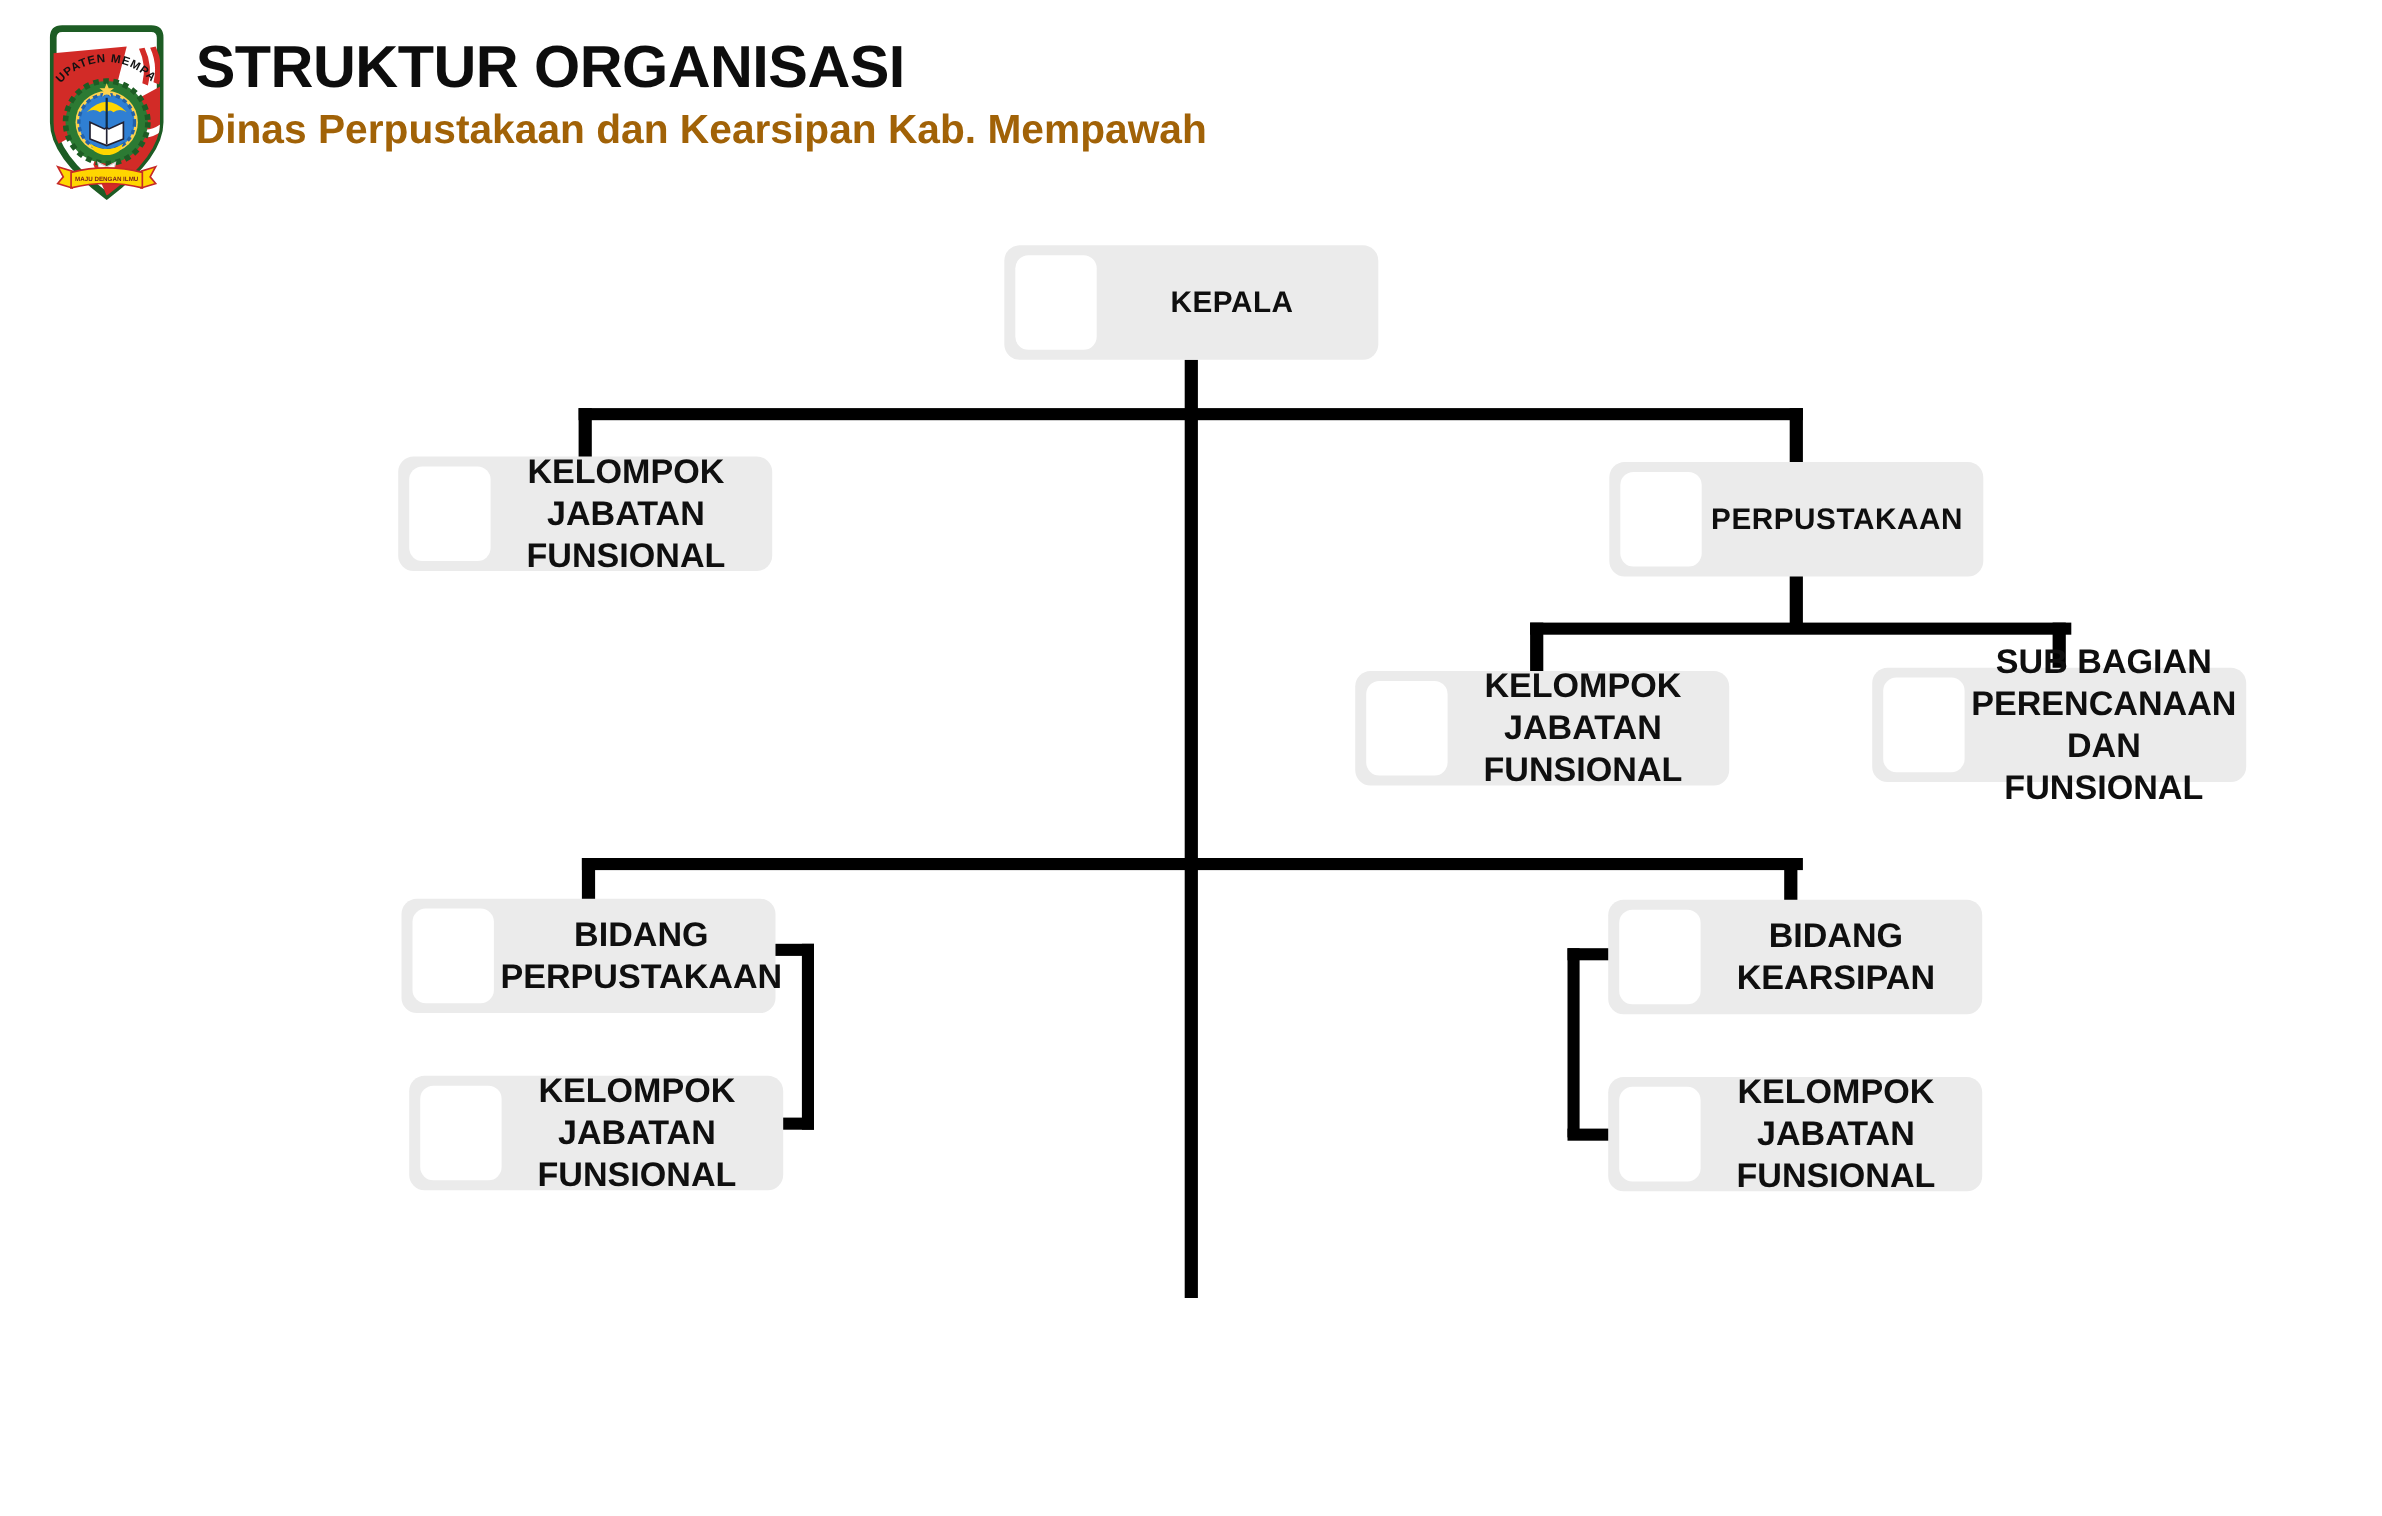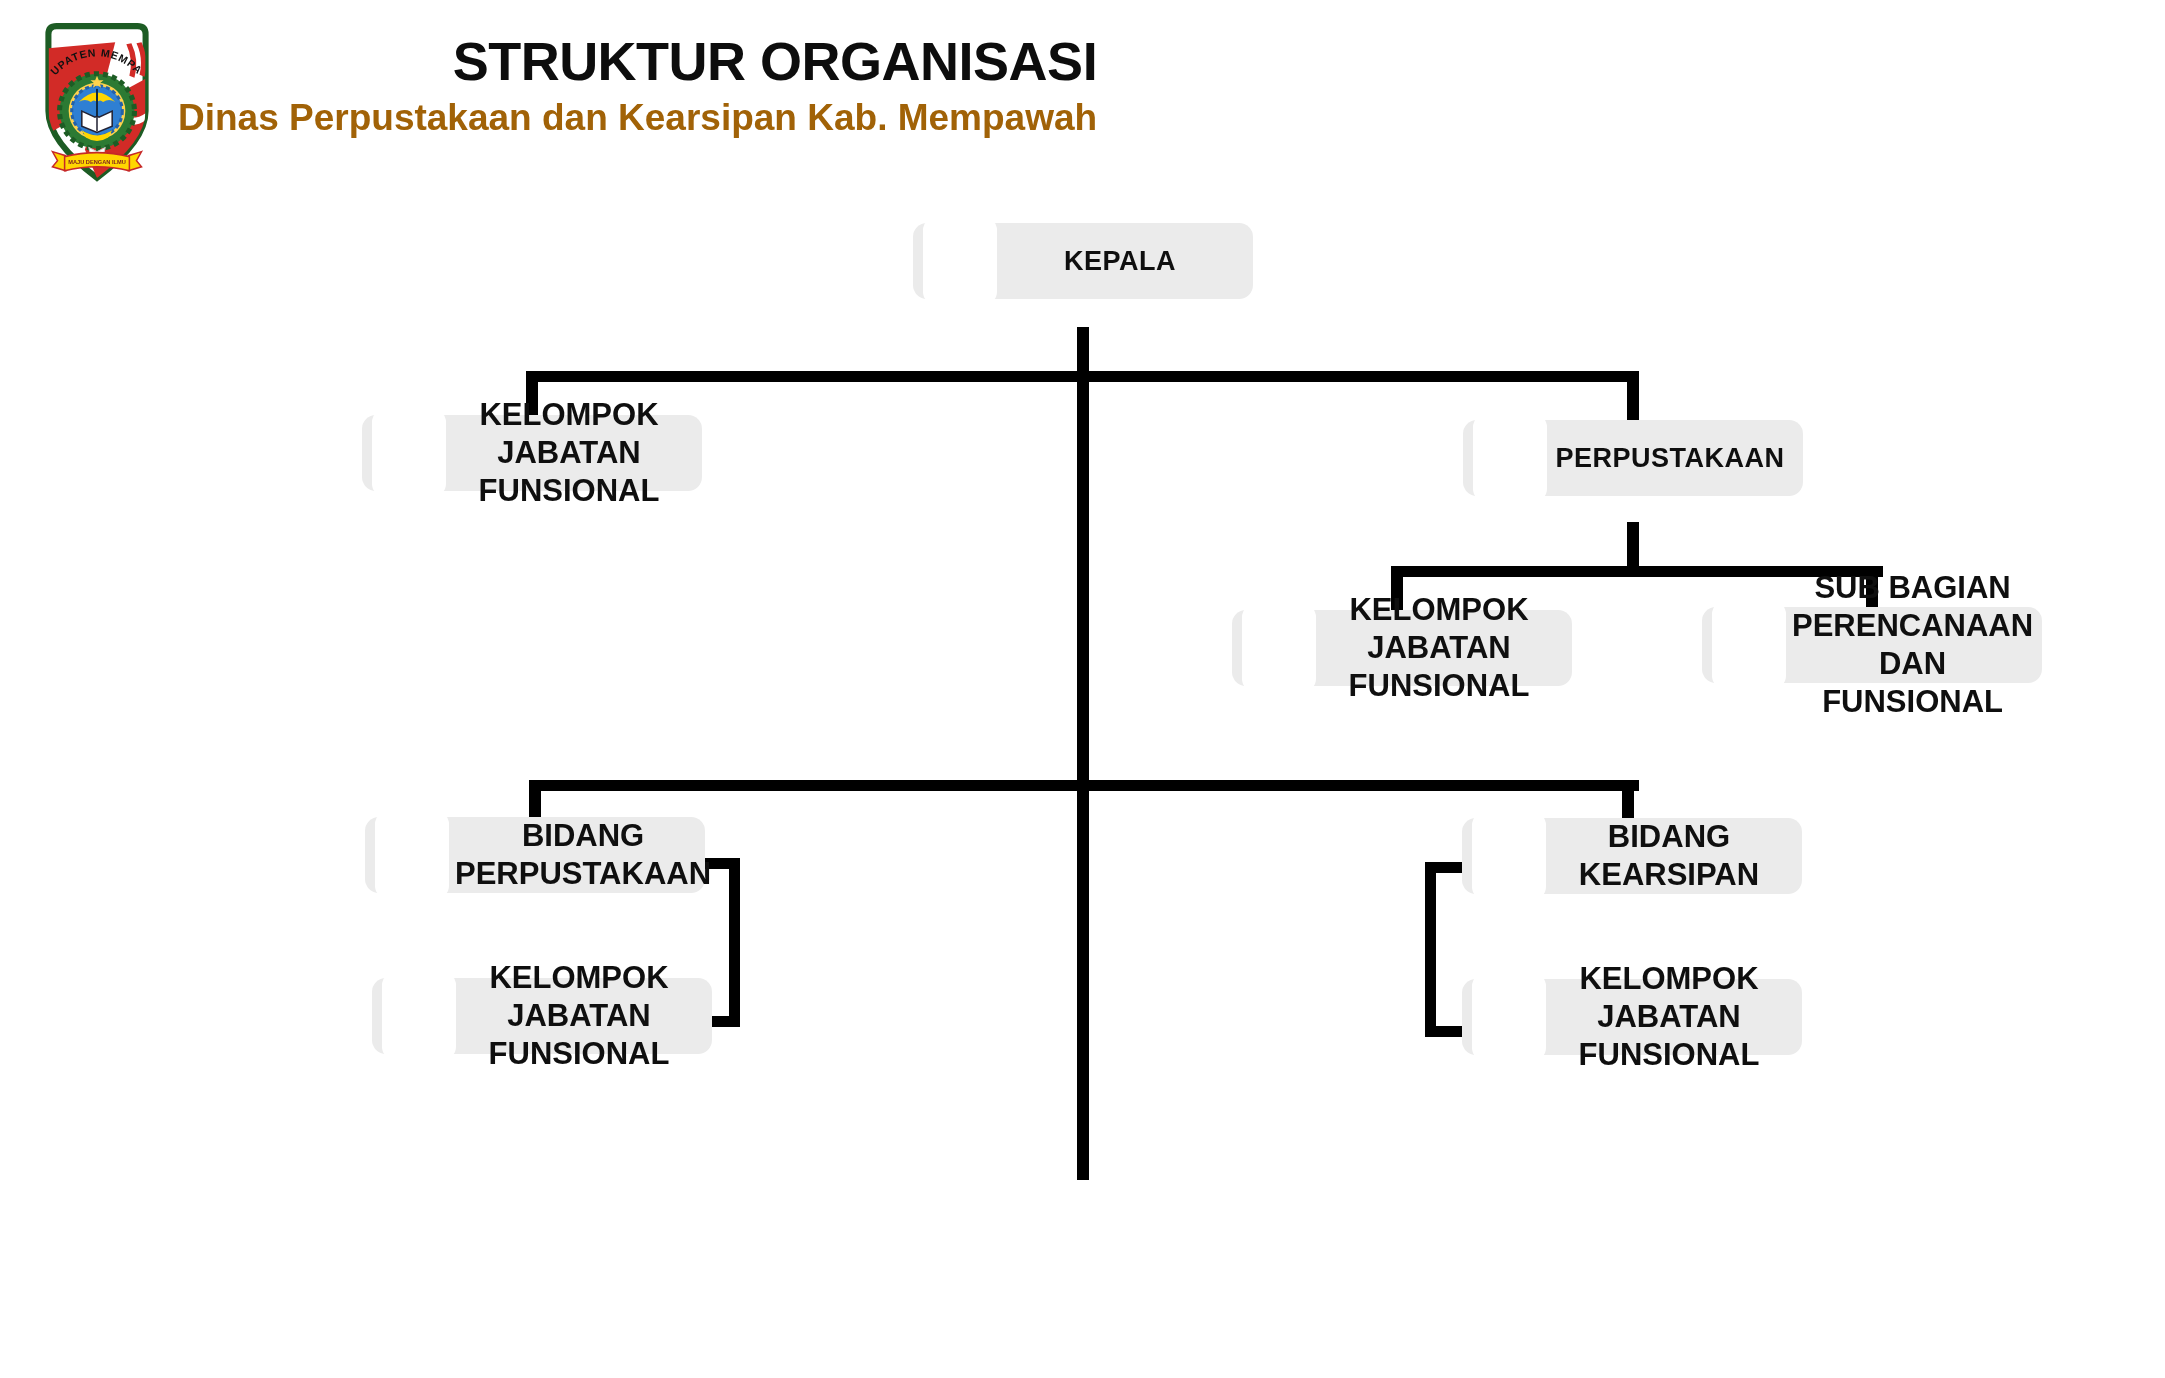--- a/index.html
+++ b/index.html
@@ -2,26 +2,26 @@
 <html><head>
 <meta charset="utf-8">
 <style>
   html,body{margin:0;padding:0;background:#fff;}
   .stage{position:relative;width:2165px;height:1378px;background:#ffffff;overflow:hidden;
          font-family:"Liberation Sans","DejaVu Sans",sans-serif;color:#111;}
 
   
   .logo{position:absolute;left:38px;top:18px;width:118px;height:166px;}
   .titles{position:absolute;left:178px;top:34px;}
-  .titles h1{margin:0;font-size:54px;line-height:1.0;font-weight:bold;letter-spacing:-0.5px;color:#0d0d0d;text-align:right;}
+  .titles h1{margin:0;font-size:54px;line-height:1.0;font-weight:bold;letter-spacing:-0.5px;color:#0d0d0d;}
   .subtitle{margin-top:9px;font-size:37px;font-weight:bold;color:#a16207;}
   .regulation{margin-top:10px;font-size:27px;font-weight:bold;color:#0d0d0d;}
 
   
-  .node{position:absolute;width:340px;height:76px;background:#ebebeb;border-radius:14px;
+  .node{position:absolute;width:340px;height:104px;background:#ebebeb;border-radius:14px;
         display:flex;align-items:center;padding:0 10px;box-sizing:border-box;}
   .node .photo{width:74px;height:86px;background:#ffffff;border-radius:12px;flex:0 0 auto;}
   .node .label{flex:1;text-align:center;font-weight:bold;font-size:31px;line-height:1.22;
                color:#0f0f0f;padding:0 6px;white-space:pre-line;}
   .node.big .label{font-size:27px;letter-spacing:0.5px;}
 
   #n-kepala{left:913px;top:223px}
   #n-kjf-root{left:362px;top:415px}
   #n-sekretariat{left:1463px;top:420px}
   #n-kjf-sek{left:1232px;top:610px}

